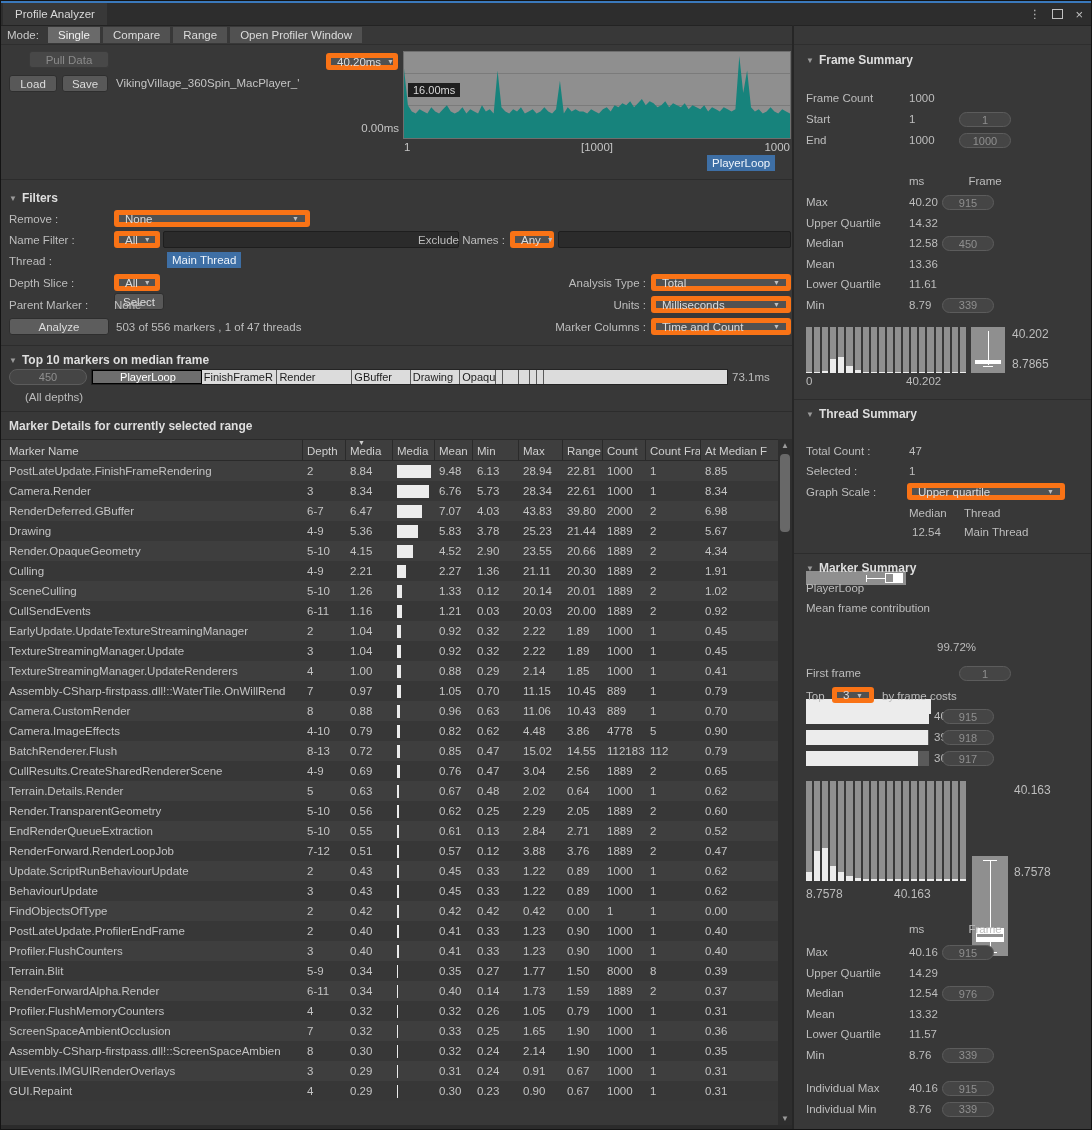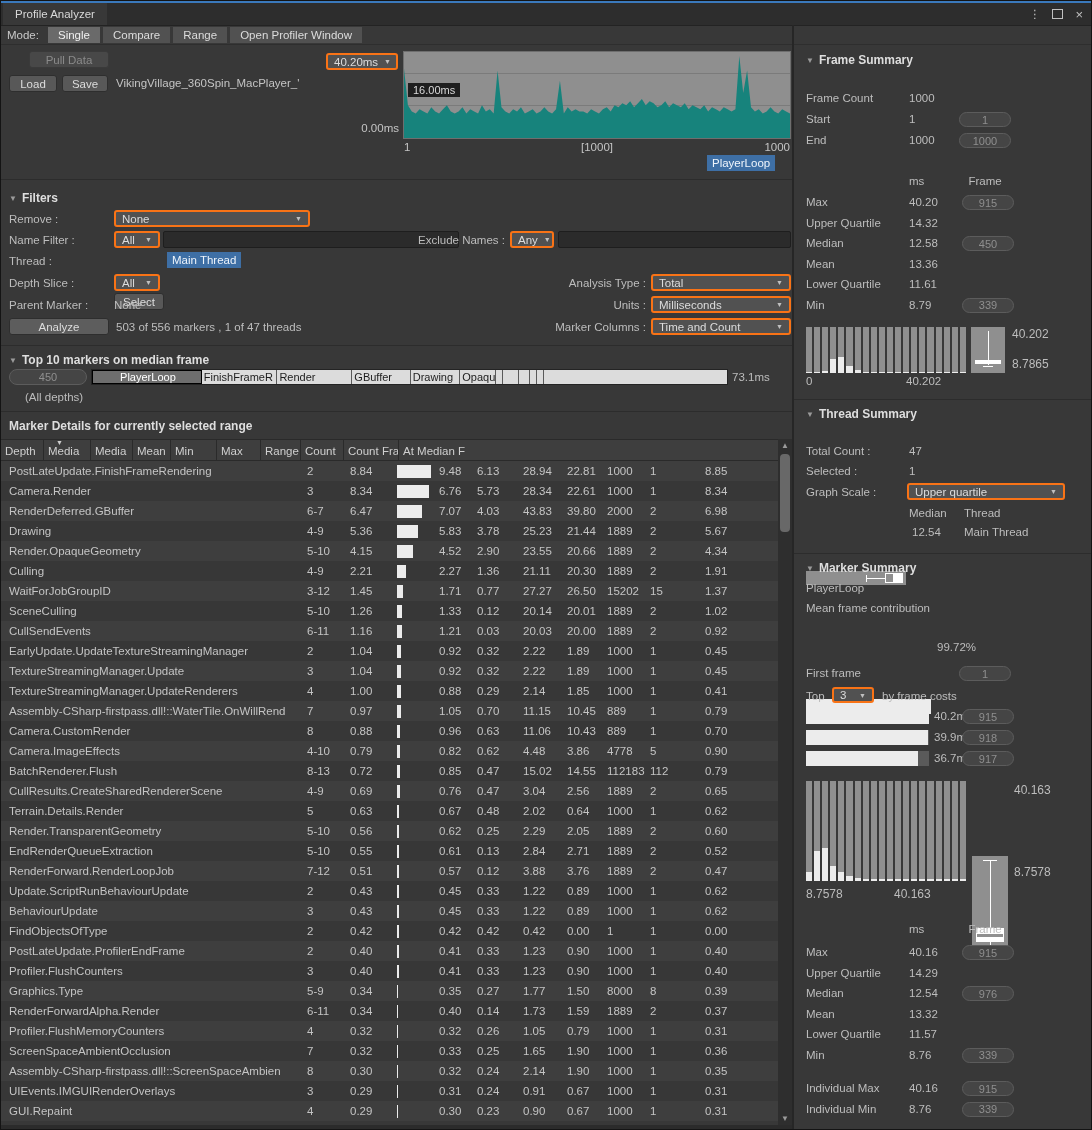--- a/index.html
+++ b/index.html
@@ -9,21 +9,21 @@
   .topline{position:absolute;top:0;left:0;right:0;height:2px;background:#3a79bc;}
   .titlebar{position:absolute;top:2px;left:0;right:0;height:22px;background:#2d2d2d;border-bottom:1px solid #232323;}
   .tab{position:absolute;left:2px;top:0;height:22px;padding:0 12px;background:#383838;display:flex;align-items:center;color:#d8d8d8;}
   .winctl{position:absolute;right:8px;top:0;height:22px;display:flex;gap:12px;align-items:center;color:#c0c0c0;}
   .maxbox{width:9px;height:8px;border:1px solid #c0c0c0;display:inline-block;}
   .toolbar{position:absolute;top:24px;left:0;width:100%;height:20px;border-bottom:1px solid #2e2e2e;display:flex;align-items:center;padding-left:6px;gap:3px;box-sizing:border-box;}
   .tbtn{height:16px;padding:0 10px;background:#515151;display:flex;align-items:center;color:#dcdcdc;cursor:default;}
   .tbtn.active{background:#6a6a6a;color:#f0f0f0;}
   .btn{background:#585858;border:1px solid #2e2e2e;border-radius:3px;color:#dcdcdc;display:flex;align-items:center;justify-content:center;box-sizing:border-box;}
   .btn.disabled{background:#484848;color:#8a8a8a;border-color:#3a3a3a;}
-  .dd{background:#515151;border:2px solid #f97316;border-radius:3px;display:flex;align-items:center;padding:0 6px;color:#dcdcdc;box-sizing:border-box;}
+  .dd{background:#515151;border:5px solid #f97316;border-radius:3px;display:flex;align-items:center;padding:0 6px;color:#dcdcdc;box-sizing:border-box;}
   .dd .arr{margin-left:auto;font-size:7px;color:#c0c0c0;padding-left:6px;}
   .inp{background:#2b2b2b;border:1px solid #1e1e1e;border-radius:2px;box-sizing:border-box;}
   .chipblue{background:#3e6fa5;color:#eef4fb;padding:0 5px;height:16px;display:inline-flex;align-items:center;}
   .fchip{width:52px;height:15px;border-radius:8px;background:#454545;border:1px solid #5c5c5c;color:#8f8f8f;
          display:flex;align-items:center;justify-content:center;font-size:11px;box-sizing:border-box;}
   .sech{font-weight:bold;color:#dedede;font-size:12px;display:flex;align-items:center;gap:5px;}
   .fold{font-size:8px;color:#9a9a9a;}
   .hr{position:absolute;left:0;height:1px;background:#2c2c2c;}
   
   .graph{background:#8f8f8f;border:1px solid #6e6e6e;box-sizing:border-box;overflow:hidden;}
@@ -53,21 +53,21 @@
   
   .vdiv{position:absolute;top:24px;bottom:0;width:2px;background:#262626;}
   .rlabel{position:absolute;color:#bdbdbd;}
   .rval{position:absolute;color:#bdbdbd;}
   .hist{display:flex;gap:2px;align-items:stretch;}
   .hbar{flex:1;background:#8f8f8f;position:relative;}
   .hfill{position:absolute;bottom:0;left:0;right:0;background:#ececec;}
   .srow{position:relative;height:20.5px;}
   .slabel{position:absolute;left:12px;top:3px;color:#bdbdbd;}
   .sms{position:absolute;left:115px;top:3px;color:#bdbdbd;}
-  .schip{position:absolute;left:168px;top:2px;}
+  .schip{position:absolute;left:148px;top:2px;}
   .track{background:#5a5a5a;position:relative;overflow:hidden;}
   .fillw{position:absolute;left:0;top:0;bottom:0;background:#ececec;}
   .box{background:#8f8f8f;position:relative;}
 </style>
 </head>
 <body>
 
 <div id="win">
   <div class="topline"></div>
 
@@ -190,20 +190,21 @@
   <div class="rlabel" style="left:731px;top:370px;">73.1ms</div>
   <div class="rlabel" style="left:24px;top:390px;">(All depths)</div>
 
   <div class="hr" style="top:410px;width:791px;"></div>
 
   <div class="sech abs" style="left:8px;top:418px;font-weight:bold;">
     <span>Marker Details for currently selected range</span>
   </div>
   <div class="abs" style="left:0;top:438px;width:777px;">
     <div class="thead">
+      <div class="th c0">Marker Name</div>
       <div class="th c1">Depth</div>
       <div class="th c2"><span class="sortind">▼</span><span>Media</span></div>
       <div class="th c3">Media</div>
       <div class="th c4">Mean</div>
       <div class="th c5">Min</div>
       <div class="th c6">Max</div>
       <div class="th c7">Range</div>
       <div class="th c8">Count</div>
       <div class="th c9">Count Fra</div>
       <div class="th c10" style="border-right:none;">At Median F</div>
@@ -293,35 +294,20 @@
           </div>
           <div class="tc c4">2.27</div>
           <div class="tc c5">1.36</div>
           <div class="tc c6">21.11</div>
           <div class="tc c7">20.30</div>
           <div class="tc c8">1889</div>
           <div class="tc c9">2</div>
           <div class="tc c10">1.91</div>
         </div>
         <div class="trow">
-          <div class="tc c0">WaitForJobGroupID</div>
-          <div class="tc c1">3-12</div>
-          <div class="tc c2">1.45</div>
-          <div class="tc c3">
-            <i class="mbar" style="width: 5.6px;"></i>
-          </div>
-          <div class="tc c4">1.71</div>
-          <div class="tc c5">0.77</div>
-          <div class="tc c6">27.27</div>
-          <div class="tc c7">26.50</div>
-          <div class="tc c8">15202</div>
-          <div class="tc c9">15</div>
-          <div class="tc c10">1.37</div>
-        </div>
-        <div class="trow">
           <div class="tc c0">SceneCulling</div>
           <div class="tc c1">5-10</div>
           <div class="tc c2">1.26</div>
           <div class="tc c3">
             <i class="mbar" style="width: 4.8px;"></i>
           </div>
           <div class="tc c4">1.33</div>
           <div class="tc c5">0.12</div>
           <div class="tc c6">20.14</div>
           <div class="tc c7">20.01</div>
@@ -593,21 +579,21 @@
           </div>
           <div class="tc c4">0.41</div>
           <div class="tc c5">0.33</div>
           <div class="tc c6">1.23</div>
           <div class="tc c7">0.90</div>
           <div class="tc c8">1000</div>
           <div class="tc c9">1</div>
           <div class="tc c10">0.40</div>
         </div>
         <div class="trow">
-          <div class="tc c0">Graphics.Type</div>
+          <div class="tc c0">Terrain.Blit</div>
           <div class="tc c1">5-9</div>
           <div class="tc c2">0.34</div>
           <div class="tc c3">
             <i class="mbar" style="width: 1.3px;"></i>
           </div>
           <div class="tc c4">0.35</div>
           <div class="tc c5">0.27</div>
           <div class="tc c6">1.77</div>
           <div class="tc c7">1.50</div>
           <div class="tc c8">8000</div>

